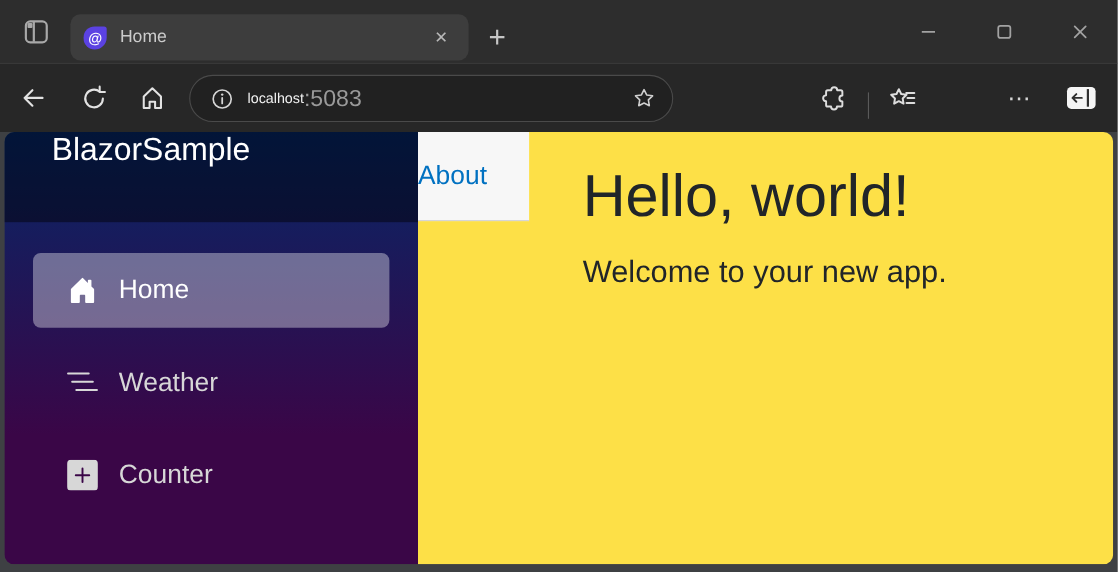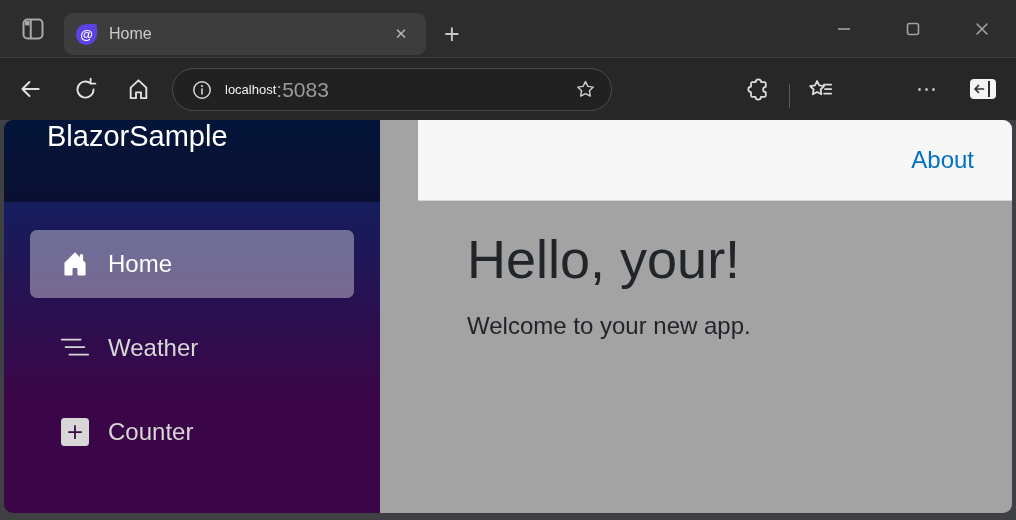--- a/index.html
+++ b/index.html
@@ -51,27 +51,27 @@
   .sidebar { width:376px; flex-shrink:0; background-image:linear-gradient(180deg, rgb(5,39,103) 0%, rgb(58,6,71) 70%); }
   .brand-row { height:82px; background:rgba(0,0,0,0.45); display:flex; align-items:flex-start; padding-left:43px; }
   .brand { color:#ffffff; font-size:29px; }
   .nav-menu { padding:28px 26px 0 26px; }
   .nav-item { height:68px; border-radius:7px; display:flex; align-items:center; padding:0 28px;
     margin-bottom:16px; color:#d7d7d7; font-size:24px; cursor:pointer; text-decoration:none; }
   .nav-item.active { background:rgba(255,255,255,0.37); color:#ffffff; }
   .nav-icon { width:34px; display:flex; align-items:center; justify-content:center; margin-right:16px; flex-shrink:0; }
 
   
-  .main { flex:1; background:#a3a3a3; display:flex; flex-direction:column; min-width:0;padding-left:38px; }
+  .main { flex:1; background:#fde047; display:flex; flex-direction:row; min-width:0; }
   .top-row { height:81px; flex-shrink:0; background:#f7f7f7; border-bottom:1px solid #d6d5d5;
     display:flex; align-items:center; justify-content:flex-end; padding-right:38px; }
   .about-link { color:#0071c1; font-size:24px; text-decoration:none; cursor:pointer; }
   .content { padding:26px 49px; }
   .content h1 { font-size:54px; font-weight:400; color:#212529; margin:0 0 20px 0; line-height:1.2; }
-  .content p { font-size:24px; color:#212529; }
+  .content p { font-size:28px; color:#212529; }
 
   svg { display:block; }
 </style>
 </head>
 <body>
 
 <div class="window">
 
   <div class="tabstrip">
 
@@ -216,20 +216,20 @@
             <span>Counter</span>
           </a>
         </nav>
       </aside>
 
       <div class="main">
         <div class="top-row">
           <a class="about-link">About</a>
         </div>
         <div class="content">
-          <h1>Hello, your!</h1>
+          <h1>Hello, world!</h1>
           <p>Welcome to your new app.</p>
         </div>
       </div>
 
     </div>
   </div>
 </div>
 
 </body></html>

